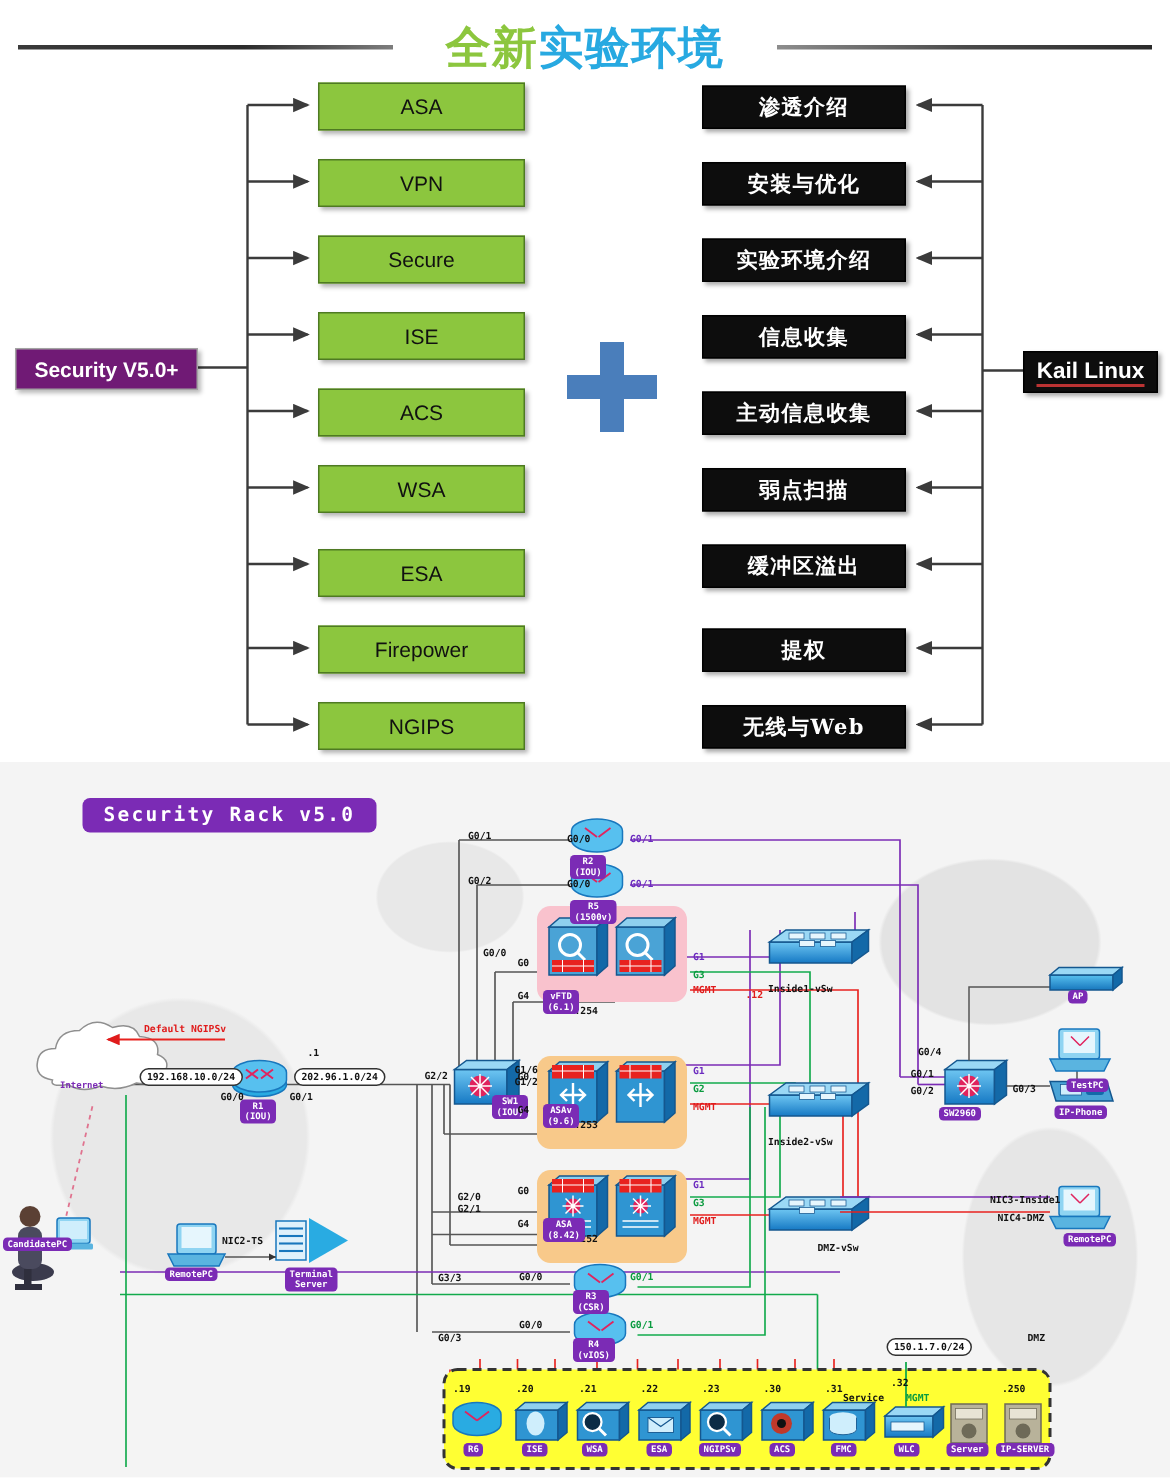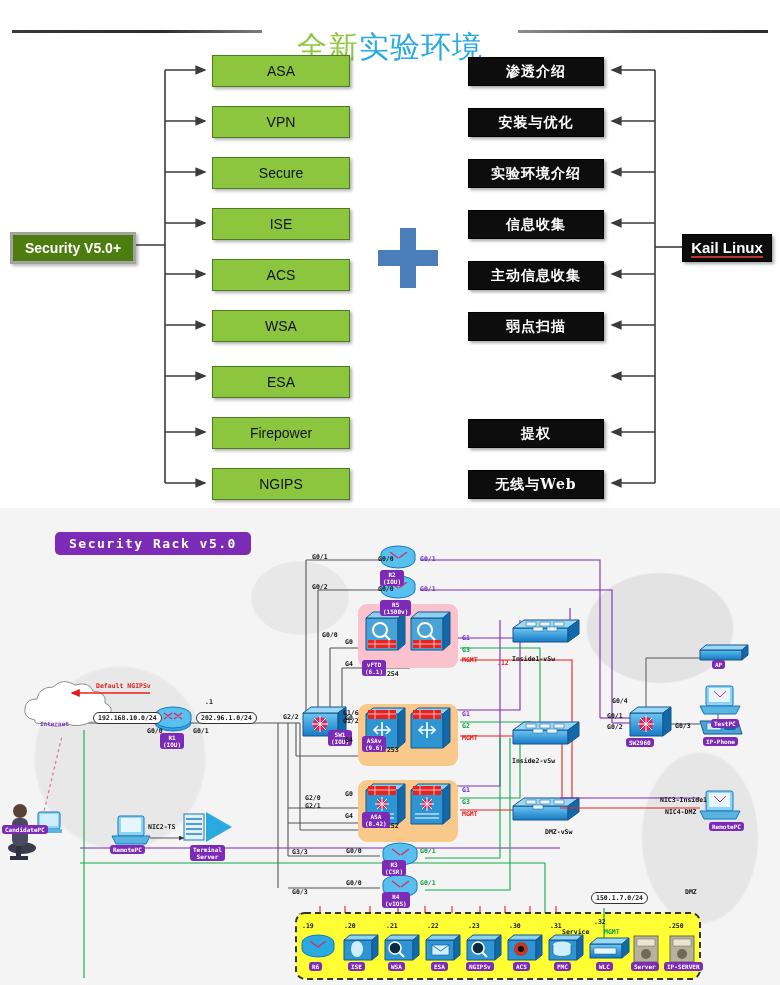--- a/index.html
+++ b/index.html
@@ -10,31 +10,31 @@
     font-family:"Liberation Sans","DejaVu Sans",sans-serif;
     overflow:hidden;position:relative;
   }
   
   #title-bar{position:absolute;left:0;top:8px;width:780px;height:44px;}
   .title-rule{position:absolute;top:22px;height:3px;}
   .title-rule.left{left:12px;width:250px;
       background:linear-gradient(90deg,#3a3a3a 0%,#2b2b2b 60%,#7d7d7d 100%);}
   .title-rule.right{left:518px;width:250px;
       background:linear-gradient(90deg,#8d8d8d 0%,#4a4a4a 50%,#2b2b2b 100%);}
-  #page-title{position:absolute;left:270px;top:18px;width:240px;text-align:center;
-      font-size:30px;font-weight:normal;letter-spacing:1px;line-height:42px;white-space:nowrap;}
+  #page-title{position:absolute;left:270px;top:4px;width:240px;text-align:center;
+      font-size:30px;font-weight:bold;letter-spacing:1px;line-height:42px;white-space:nowrap;}
   #page-title .seg-a{color:#8cc63e;}
   #page-title .seg-b{color:#27a9e1;}
 
   
   #flow{position:absolute;left:0;top:50px;width:780px;height:460px;}
 
   .root-node{
     position:absolute;left:10px;top:182px;width:120px;height:26px;
-    background:#4d7c0f;border:3px solid #a3a3a3;
+    background:#701a75;border:1px solid #a3a3a3;
     color:#ffffff;font-size:14px;font-weight:600;
     display:flex;align-items:center;justify-content:center;
     box-shadow:2px 2px 3px rgba(0,0,0,.28);
   }
 
   .gbox{
     position:absolute;left:212px;width:136px;height:30px;
     background:#8cc63e;border:1px solid #4e7a22;
     color:#111;font-size:14px;
     display:flex;align-items:center;justify-content:center;
@@ -192,20 +192,23 @@
       <span>实验环境介绍</span>
     </div>
   <div class="bbox" style="top:160px">
       <span>信息收集</span>
     </div>
   <div class="bbox" style="top:211px">
       <span>主动信息收集</span>
     </div>
   <div class="bbox" style="top:262px">
       <span>弱点扫描</span>
+    </div>
+  <div class="bbox" style="top:313px">
+      <span>缓冲区溢出</span>
     </div>
   <div class="bbox" style="top:369px">
       <span>提权</span>
     </div>
   <div class="bbox" style="top:420px">
       <span>无线与Web</span>
     </div>
 
   <div class="kali-node">
     <span>Kail Linux</span>

